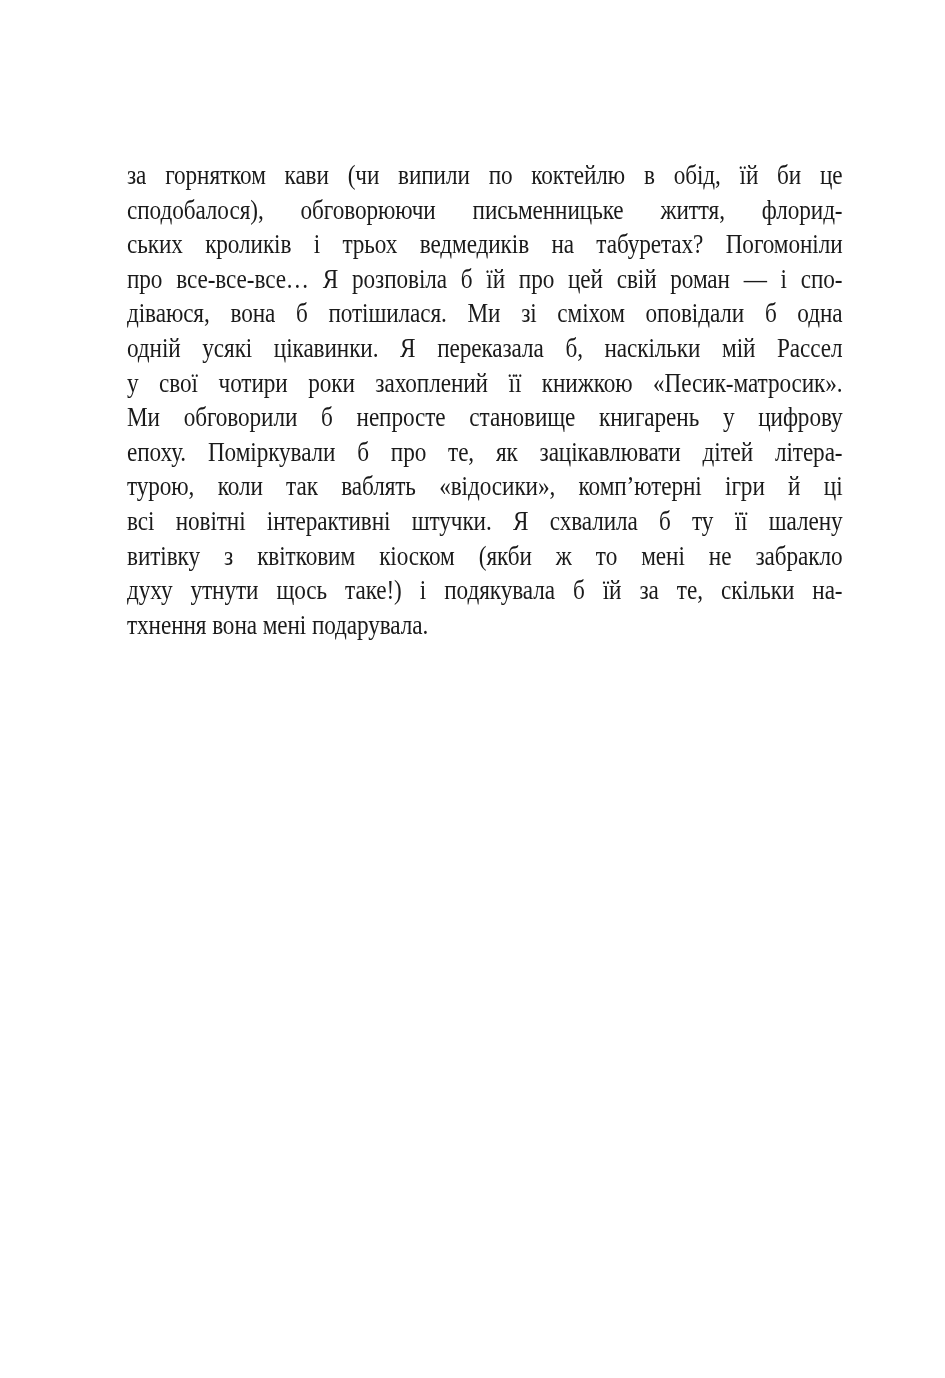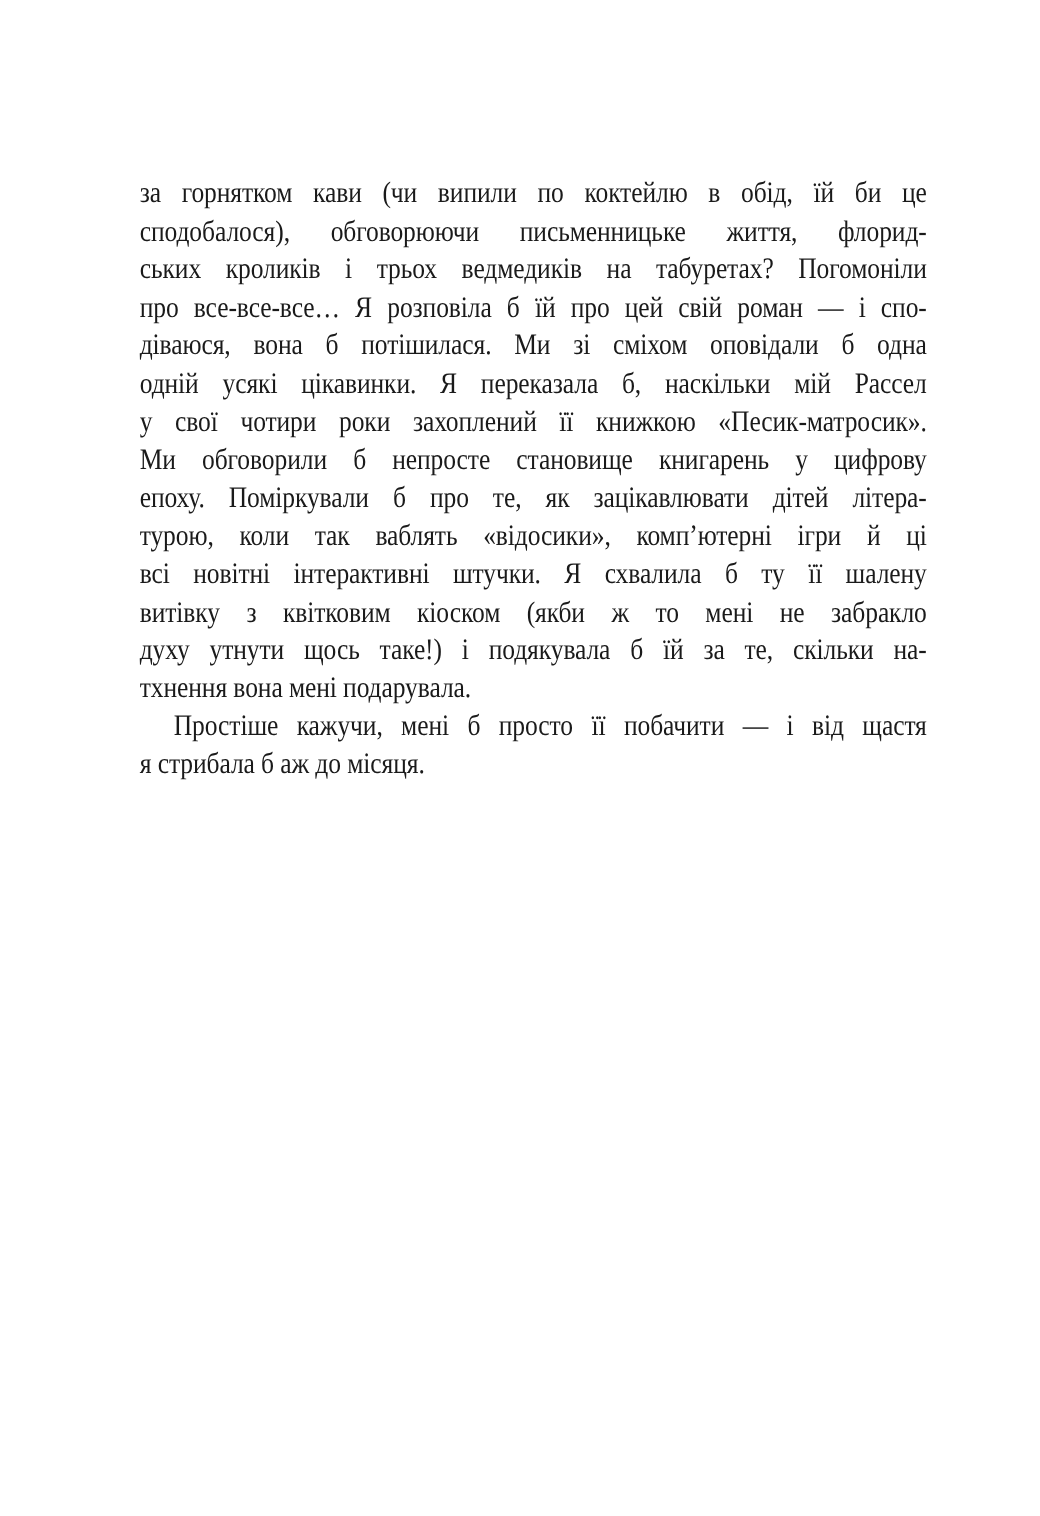--- a/index.html
+++ b/index.html
@@ -56,17 +56,13 @@
     <span class="line">одній усякі цікавинки. Я переказала б, наскільки мій Рассел</span>
     <span class="line">у свої чотири роки захоплений її книжкою «Песик-матросик».</span>
     <span class="line">Ми обговорили б непросте становище книгарень у цифрову</span>
     <span class="line">епоху. Поміркували б про те, як зацікавлювати дітей літера-</span>
     <span class="line">турою, коли так ваблять «відосики», комп’ютерні ігри й ці</span>
     <span class="line">всі новітні інтерактивні штучки. Я схвалила б ту її шалену</span>
     <span class="line">витівку з квітковим кіоском (якби ж то мені не забракло</span>
     <span class="line">духу утнути щось таке!) і подякувала б їй за те, скільки на-</span>
     <span class="line last">тхнення вона мені подарувала.</span>
   </div>
-  <div>
-    <span class="line indent">Простіше кажучи, мені б просто її побачити — і від щастя</span>
-    <span class="line last">я стрибала б аж до місяця.</span>
-  </div>
 </div>
 
 </body></html>

